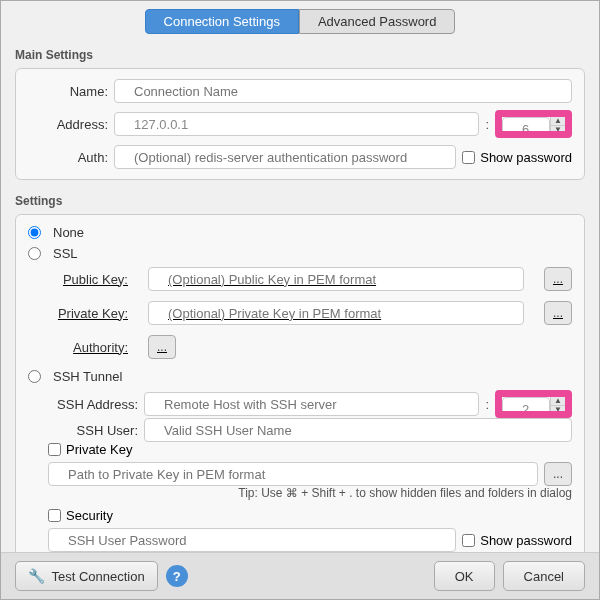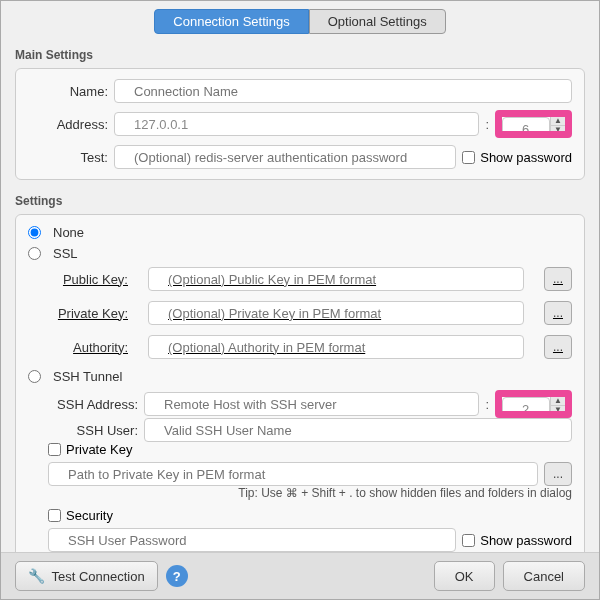--- a/index.html
+++ b/index.html
@@ -339,21 +339,21 @@
       font-size: 14px;
     }
   </style>
 </head>
 <body>
 
 <div class="dialog">
 
   <div class="tab-bar">
     <div class="tab active">Connection Settings</div>
-    <div class="tab">Optional Settings</div>
+    <div class="tab">Advanced Password</div>
   </div>
 
   <div class="content">
 
     <div class="section-label">Main Settings</div>
     <div class="section-box">
 
       <div class="form-row">
         <span class="form-label">Name:</span>
         <input type="text" class="input-full input-disabled" placeholder="Connection Name" style="">
@@ -366,21 +366,21 @@
         <div class="port-wrapper">
           <input type="text" class="port-input" value="6379" style="">
           <div class="port-spinners">
             <button class="spinner-btn">▲</button>
             <button class="spinner-btn">▼</button>
           </div>
         </div>
       </div>
 
       <div class="form-row">
-        <span class="form-label">Test:</span>
+        <span class="form-label">Auth:</span>
         <input type="text" class="input-full input-disabled" placeholder="(Optional) redis-server authentication password" style="">
         <div class="show-pw-inline">
           <input type="checkbox" id="showPw1" style="">
           <label for="showPw1">Show password</label>
         </div>
       </div>
 
     </div>
 
     <div class="section-label">Settings</div>
@@ -405,21 +405,20 @@
         </div>
 
         <div class="ssl-row">
           <span class="ssl-label">Private Key:</span>
           <input type="text" class="input-full input-disabled" placeholder="(Optional) Private Key in PEM format" style="">
           <button class="browse-btn">...</button>
         </div>
 
         <div class="ssl-row">
           <span class="ssl-label">Authority:</span>
-          <input type="text" class="input-full input-disabled" placeholder="(Optional) Authority in PEM format" style="">
           <button class="browse-btn">...</button>
         </div>
       </div>
 
       <div class="radio-row">
         <input type="radio" name="security" id="secSSH" style="">
         <label for="secSSH">SSH Tunnel</label>
       </div>
 
       <div class="ssh-subsection">

